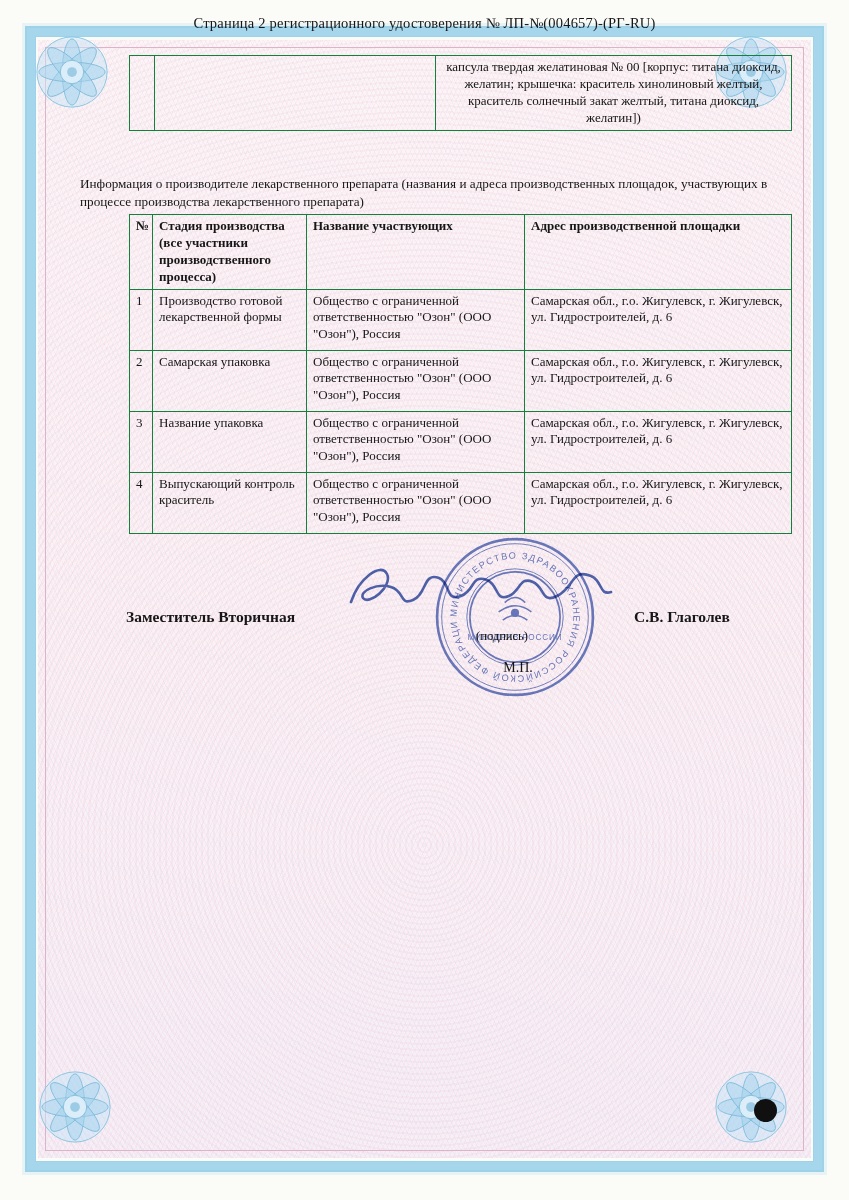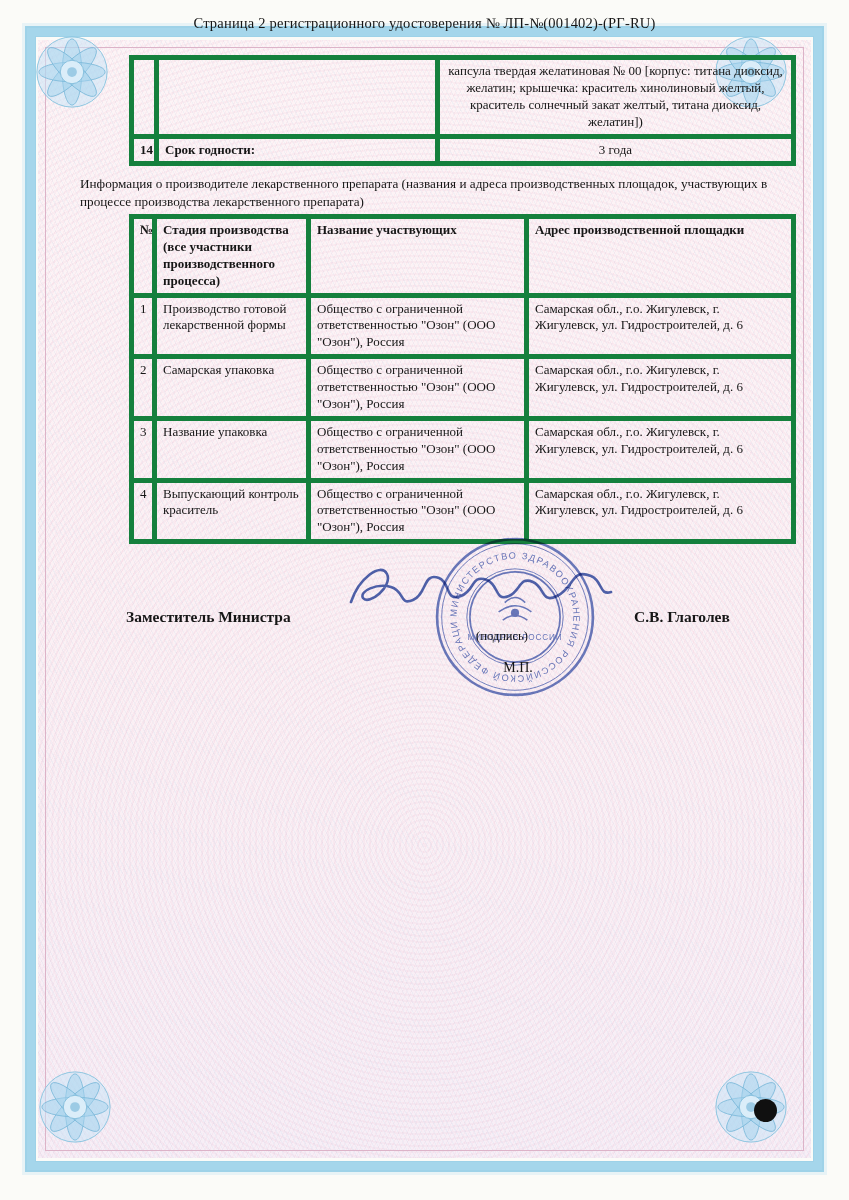--- a/index.html
+++ b/index.html
@@ -42,21 +42,21 @@
   .c-bl { left: 36px;  top: 1068px; }
   .c-br { left: 712px; top: 1068px; }
 
   .header-text {
     position: absolute; top: 15px; left: 0; right: 0;
     text-align: center; font-size: 14.5px; letter-spacing: .2px;
     z-index: 2;
   }
 
   table { border-collapse: collapse; font-size: 13px; line-height: 1.3; z-index: 2; }
-  td, th { border: 5px solid #15803d; vertical-align: top; padding: 3px 6px; text-align: left; font-weight: normal; }
+  td, th { border: 1px solid #15803d; vertical-align: top; padding: 3px 6px; text-align: left; font-weight: normal; }
   .b { font-weight: bold; }
   .center { text-align: center; }
 
   .top-table { position: absolute; top: 55px; left: 129px; width: 662px; table-layout: fixed; }
   .top-table .row14 td { height: 27px; }
 
   .intro {
     position: absolute; top: 175px; left: 80px; width: 690px;
     text-align: left; font-size: 13.2px; line-height: 1.38; z-index: 2;
   }
@@ -107,38 +107,33 @@
   <svg class="corner c-tr">
       <use href="#rosette"></use>
     </svg>
   <svg class="corner c-bl">
       <use href="#rosette"></use>
     </svg>
   <svg class="corner c-br">
       <use href="#rosette"></use>
     </svg>
 
-  <div class="header-text">Страница 2  регистрационного удостоверения № ЛП-№(001402)-(РГ-RU)</div>
+  <div class="header-text">Страница 2  регистрационного удостоверения № ЛП-№(004657)-(РГ-RU)</div>
 
   <table class="top-table">
     <colgroup>
         <col style="width:25px">
         <col style="width:281px">
         <col style="width:356px">
       </colgroup>
     <tbody>
       <tr>
         <td></td>
         <td></td>
         <td class="center">капсула твердая желатиновая № 00 [корпус: титана диоксид, желатин; крышечка: краситель хинолиновый желтый, краситель солнечный закат желтый, титана диоксид, желатин])</td>
-      </tr>
-      <tr class="row14">
-        <td class="b">14</td>
-        <td class="b">Срок годности:</td>
-        <td class="center">3 года</td>
       </tr>
     </tbody>
   </table>
 
   <div class="intro">Информация о производителе лекарственного препарата (названия и адреса производственных площадок, участвующих в процессе производства лекарственного препарата)</div>
 
   <table class="man-table">
     <colgroup>
         <col style="width:23px">
         <col style="width:154px">
@@ -174,21 +169,21 @@
       </tr>
       <tr>
         <td>4</td>
         <td>Выпускающий контроль краситель</td>
         <td>Общество с ограниченной ответственностью "Озон" (ООО "Озон"), Россия</td>
         <td>Самарская обл., г.о. Жигулевск, г. Жигулевск, ул. Гидростроителей, д. 6</td>
       </tr>
     </tbody>
   </table>
 
-  <div class="sig-left">Заместитель Министра</div>
+  <div class="sig-left">Заместитель Вторичная</div>
   <div class="sig-right">С.В. Глаголев</div>
   <div class="sig-caption">(подпись)</div>
   <div class="seal-caption">М.П.</div>
 
   <svg class="signature-svg" width="272" height="72" viewBox="0 0 272 72">
     <path d="M6 46 C14 22 36 6 42 18 C48 30 24 50 18 42 C14 35 32 27 46 31
              C60 35 54 50 68 44 C82 38 78 16 94 22 C106 27 100 46 116 40
              C130 35 126 18 142 24 C154 29 150 46 164 40 C176 35 174 20 188 26
              C200 31 196 48 212 40 C230 31 226 12 246 20 C258 25 254 40 266 36" fill="none" stroke="#3d56a8" stroke-width="2.6" stroke-linecap="round" opacity="0.9"></path>
   </svg>

